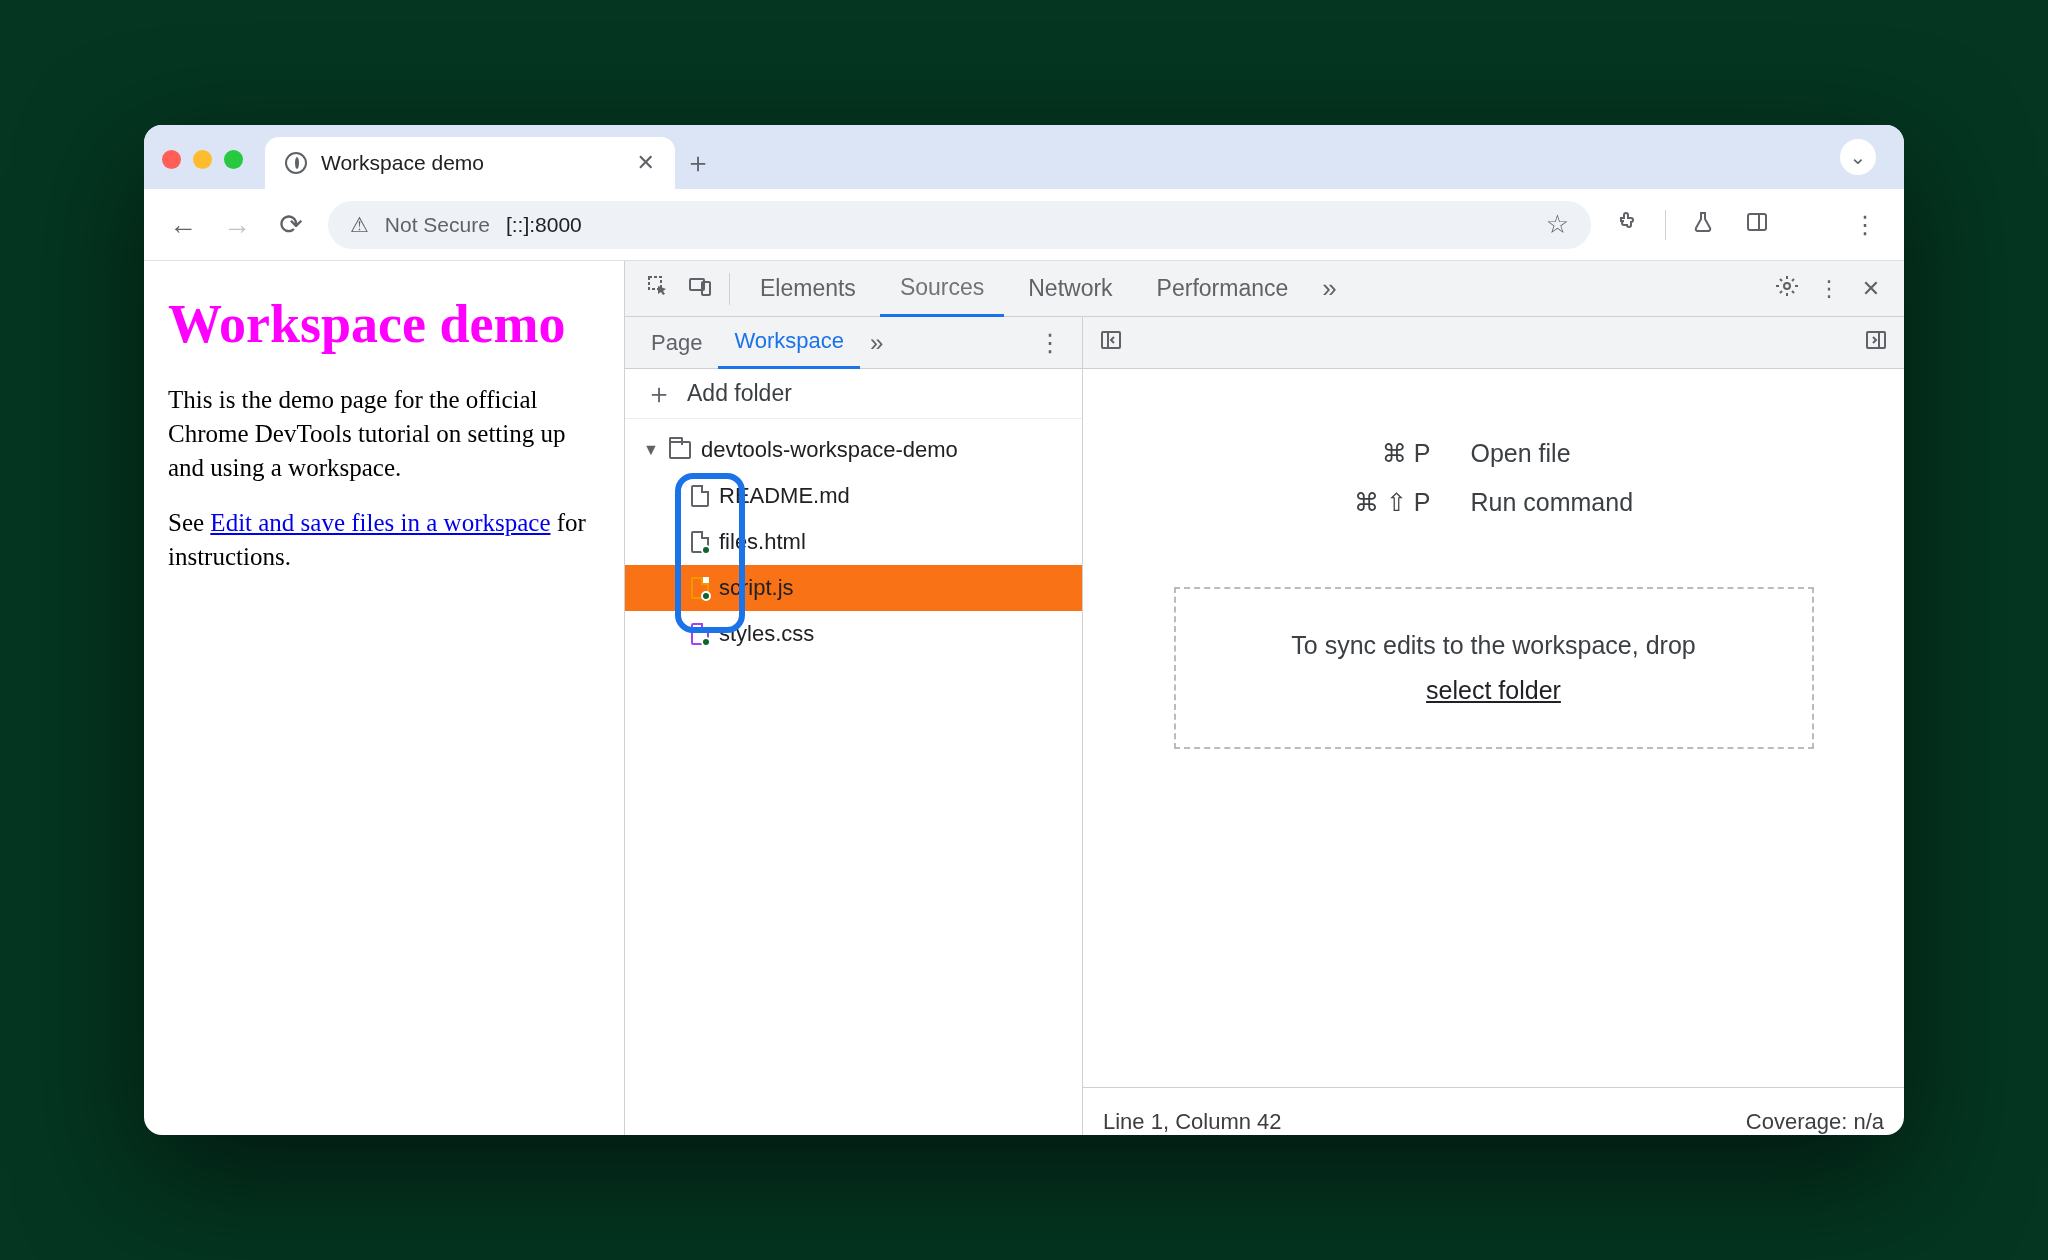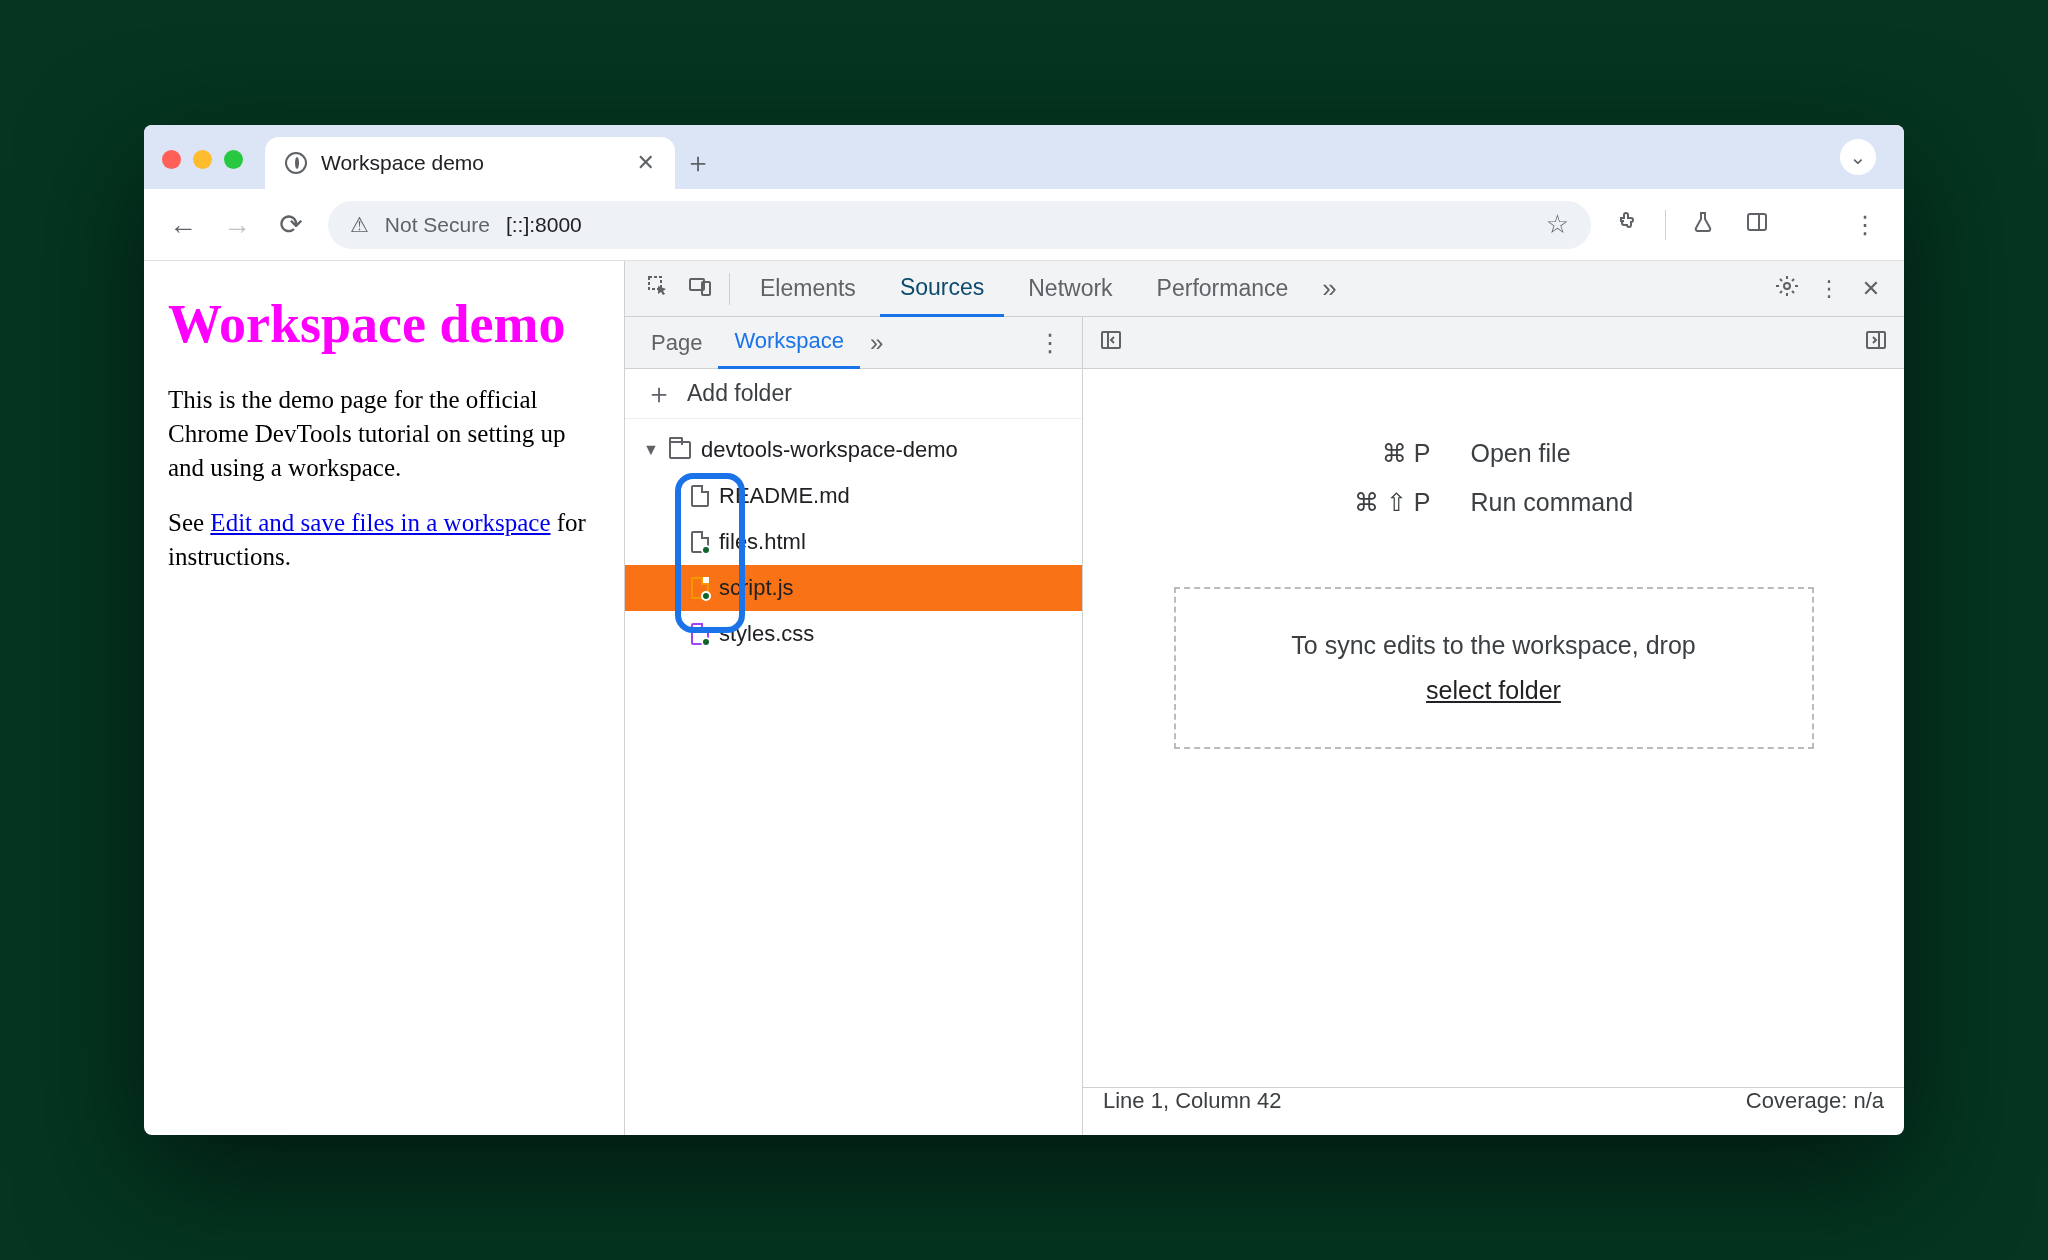--- a/index.html
+++ b/index.html
@@ -5,21 +5,21 @@
   * { box-sizing: border-box; margin: 0; padding: 0; }
   body {
     background: #043621;
     font-family: -apple-system, "Helvetica Neue", Arial, sans-serif;
     display: flex; align-items: center; justify-content: center;
     width: 2048px; height: 1260px;
   }
   .window {
     width: 1760px; height: 1010px;
     background: #fff;
-    border-radius: 8px;
+    border-radius: 18px;
     box-shadow: 0 40px 120px rgba(0,0,0,.55);
     overflow: hidden;
     display: flex; flex-direction: column;
   }
   
   .tabstrip {
     height: 64px;
     background: #dbe5f5;
     display: flex; align-items: flex-end;
     padding: 0 18px;
@@ -88,21 +88,21 @@
   .page a { color:#0000ee; text-decoration:underline;}
   
   .devtools { flex:1; display:flex; flex-direction:column; border-left:1px solid #d0d0d0; font-family:-apple-system, "Helvetica Neue", Arial, sans-serif;}
   .dt-tabs {
     height:56px; background:#f1f3f4; border-bottom:1px solid #d0d0d0;
     display:flex; align-items:center; padding:0 14px; gap:4px;
   }
   .dt-tabs .icn { color:#5f6368; width:38px; text-align:center; font-size:22px;}
   .dt-tabs .sep { width:1px; height:32px; background:#d0d0d0; margin:0 6px;}
   .dt-tab { font-size:23px; color:#5f6368; padding:0 20px; height:56px; display:flex; align-items:center;}
-  .dt-tab.active { color:#0c4a6e; border-bottom:3px solid #1a73e8;}
+  .dt-tab.active { color:#737373; border-bottom:3px solid #1a73e8;}
   .dt-tabs .more { color:#5f6368; font-size:26px; padding:0 10px;}
   .dt-tabs .spacer { flex:1;}
   
   .dt-body { flex:1; display:flex; min-height:0;}
   .sources-nav {
     width:458px; border-right:1px solid #d0d0d0;
     display:flex; flex-direction:column; background:#fff;
   }
   .sn-tabs {
     height:52px; background:#f1f3f4; border-bottom:1px solid #d0d0d0;
@@ -142,21 +142,21 @@
   .shortcuts { display:grid; grid-template-columns:auto auto; gap:20px 40px; align-items:center; margin-bottom:50px;}
   .shortcuts .keys { text-align:right; color:#3c4043;}
   .shortcuts .lbl { text-align:left; color:#3c4043;}
   .dropzone {
     width:640px; border:2px dashed #bbb; padding:34px 40px;
     text-align:center; line-height:1.8; color:#3c4043; font-size:25px;
   }
   .dropzone a { color:#202124; text-decoration:underline;}
   .statusbar {
     height:48px; border-top:1px solid #d0d0d0;
-    display:flex; align-items:flex-start; justify-content:space-between;
+    display:flex; align-items:flex-end; justify-content:space-between;
     padding:0 20px; font-size:22px; color:#3c4043;
   }
   svg.icon{width:24px;height:24px;stroke:#5f6368;stroke-width:2;fill:none;}
 </style>
 </head>
 <body>
 
 <div class="window">
 
   <div class="tabstrip">

